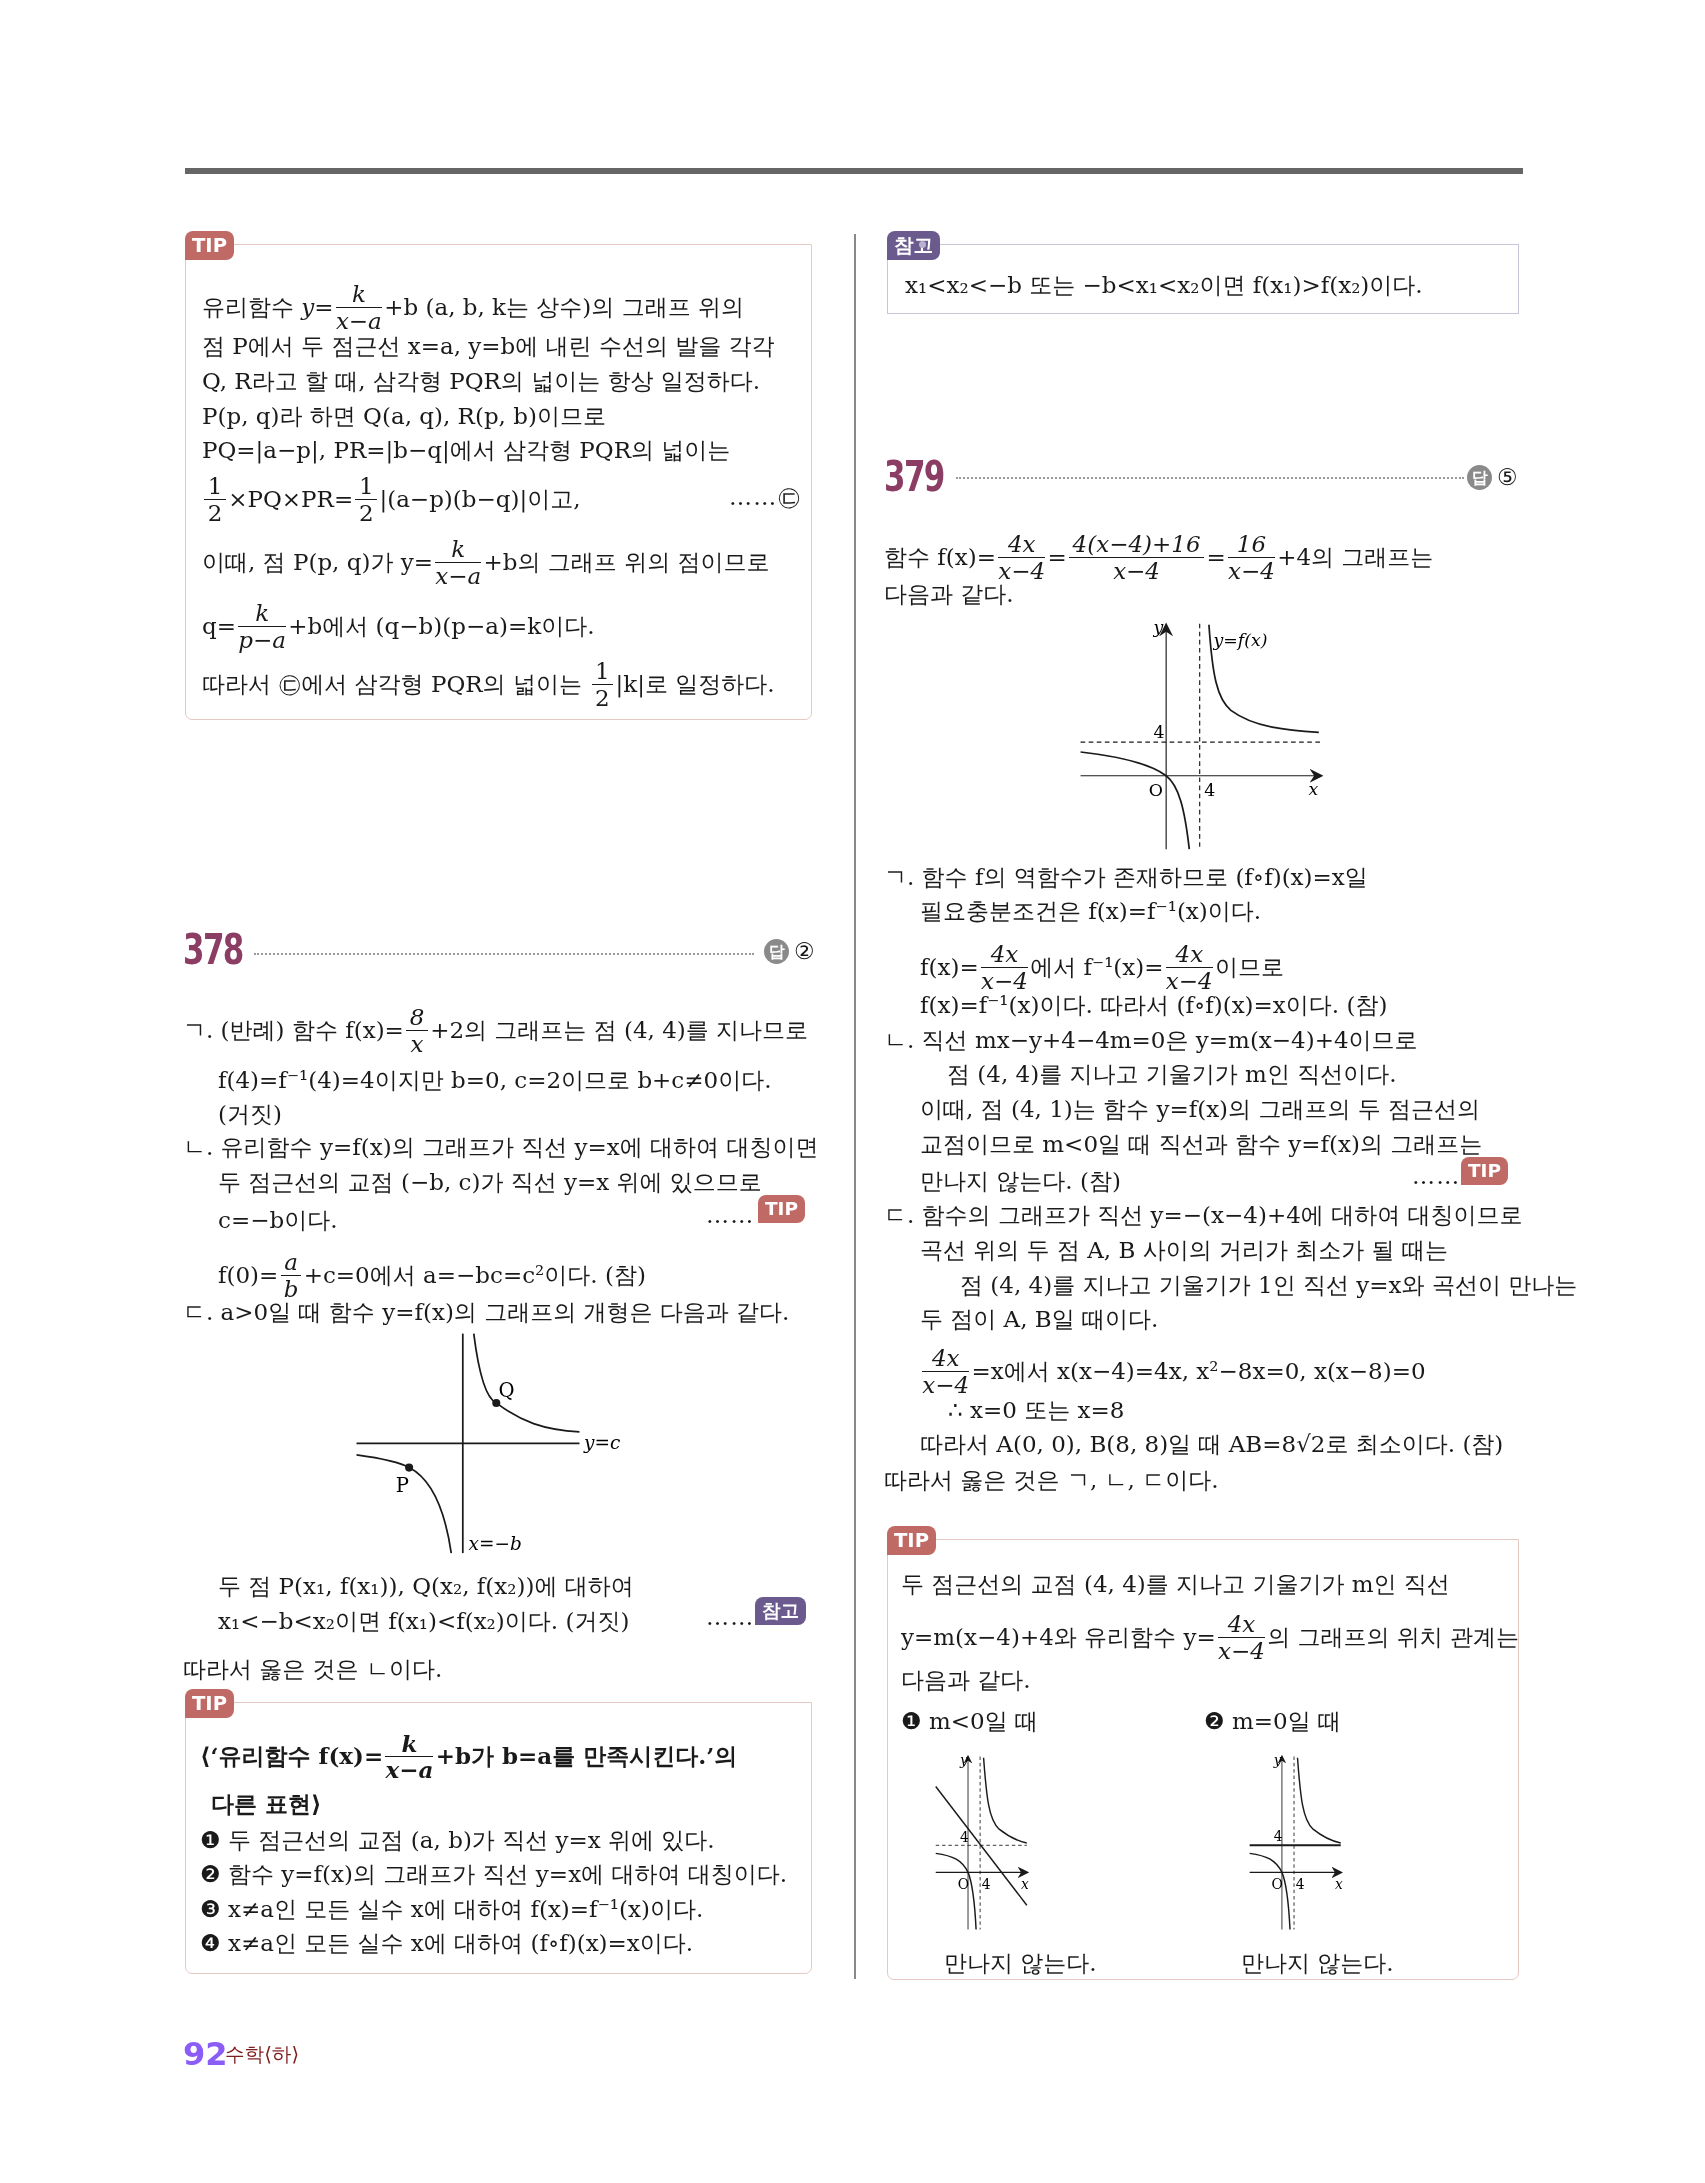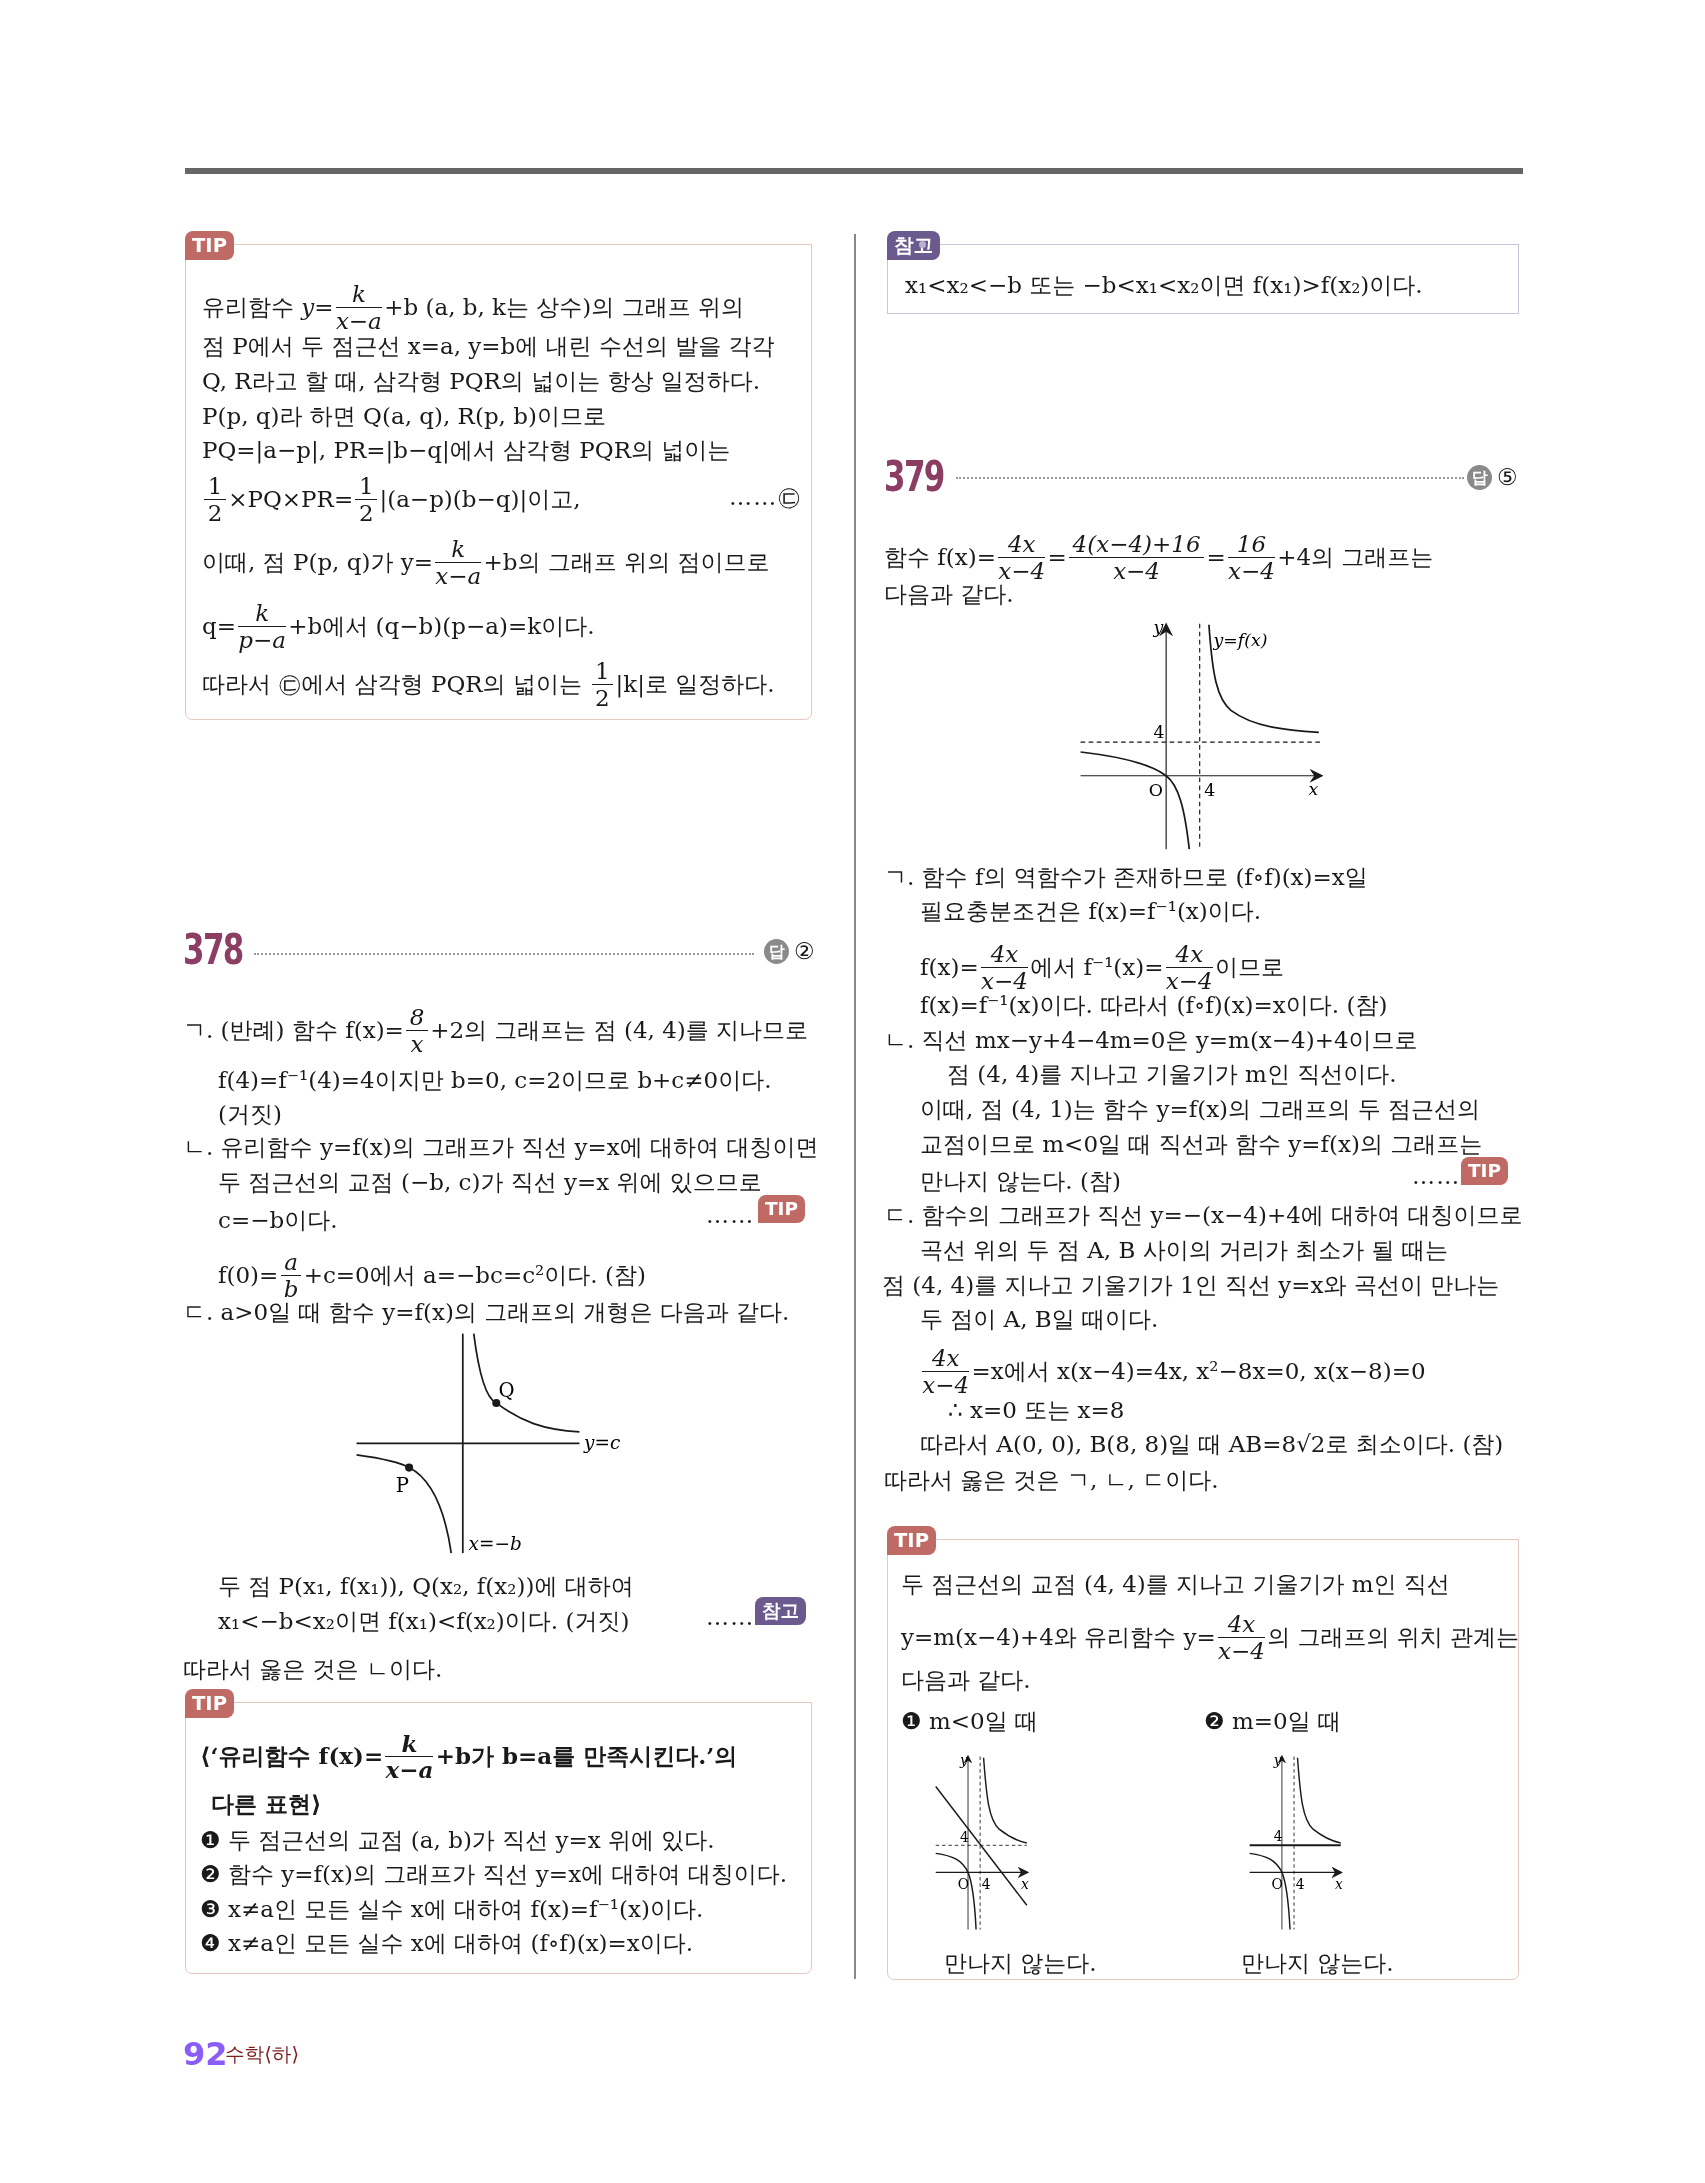--- a/index.html
+++ b/index.html
@@ -164,21 +164,21 @@
 <div class="line" style="left:920px;top:989px;">f(x)=f⁻¹(x)이다. 따라서 (f∘f)(x)=x이다. (참)</div>
 <div class="line" style="left:884px;top:1024px;">ㄴ. 직선 mx−y+4−4m=0은 y=m(x−4)+4이므로</div>
 <div class="line" style="left:920px;top:1058px;margin-left:27px;">점 (4, 4)를 지나고 기울기가 m인 직선이다.</div>
 <div class="line" style="left:920px;top:1093px;">이때, 점 (4, 1)는 함수 y=f(x)의 그래프의 두 점근선의</div>
 <div class="line" style="left:920px;top:1128px;">교점이므로 m&lt;0일 때 직선과 함수 y=f(x)의 그래프는</div>
 <div class="line" style="left:920px;top:1165px;">만나지 않는다. (참)</div>
 <div class="leader" style="left:1412px;top:1162px;">……</div>
 <div class="inline-tag tag-tip" style="left:1461px;top:1157px;">TIP</div>
 <div class="line" style="left:884px;top:1199px;">ㄷ. 함수의 그래프가 직선 y=−(x−4)+4에 대하여 대칭이므로</div>
 <div class="line" style="left:920px;top:1234px;">곡선 위의 두 점 A, B 사이의 거리가 최소가 될 때는</div>
-<div class="line" style="left:882px;top:1269px;">점 (4, 4)를 지나고 기울기가 1인 직선 y=x와 곡선이 만나는</div>
+<div class="line" style="left:960px;top:1269px;">점 (4, 4)를 지나고 기울기가 1인 직선 y=x와 곡선이 만나는</div>
 <div class="line" style="left:920px;top:1303px;">두 점이 A, B일 때이다.</div>
 <div class="line" style="left:920px;top:1346px;">
   <span class="frac m"><span class="num">4x</span><span class="den">x−4</span></span><span>=x에서 x(x−4)=4x, x²−8x=0, x(x−8)=0</span>
 </div>
 <div class="line" style="left:920px;top:1394px;margin-left:28px;">∴ x=0 또는 x=8</div>
 <div class="line" style="left:920px;top:1428px;">따라서 A(0, 0), B(8, 8)일 때 AB=8√2로 최소이다. (참)</div>
 <div class="line" style="left:884px;top:1464px;">따라서 옳은 것은 ㄱ, ㄴ, ㄷ이다.</div>
 
 <div class="box" style="left:887px;top:1539px;width:630px;height:439px;"></div>
 <div class="tag tag-tip" style="left:887px;top:1526px;">TIP</div>

